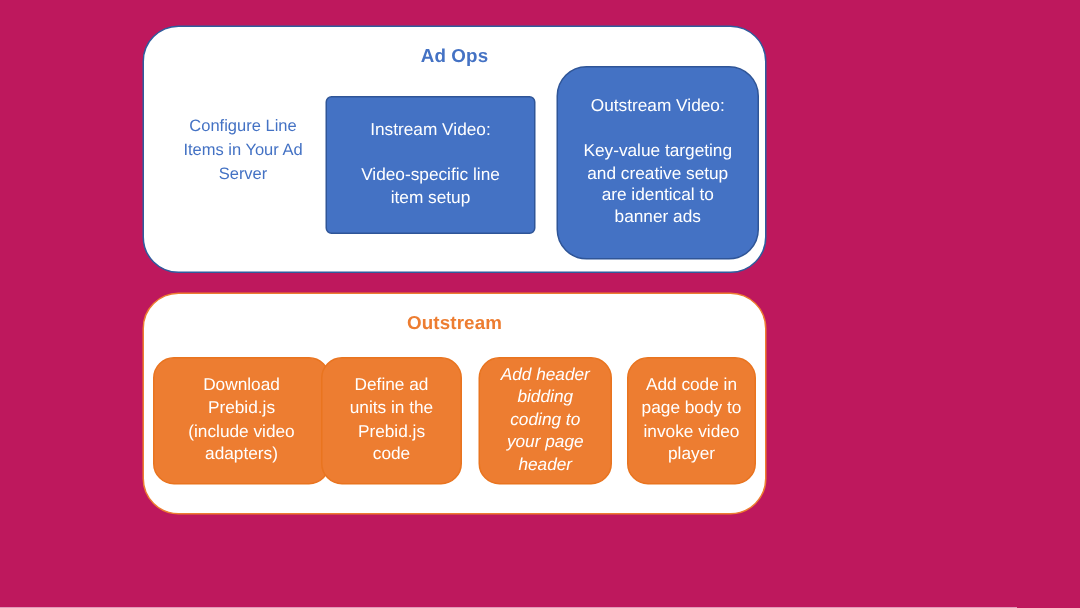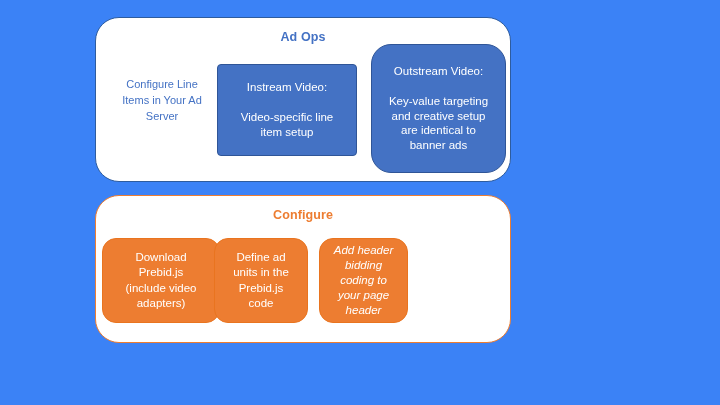--- a/index.html
+++ b/index.html
@@ -1,20 +1,20 @@
 <!DOCTYPE html>
 <html><head>
 <meta charset="utf-8">
 <style>
   html, body { margin: 0; padding: 0; background: #ffffff; }
   .canvas {
     position: relative;
     width: 720px;
     height: 405px;
-    background: #3b82f6;
+    background: #be185d;
     font-family: "Liberation Sans", sans-serif;
     overflow: hidden;
   }
   .panel {
     position: absolute;
     left: 95px;
     width: 416px;
     box-sizing: border-box;
     border-radius: 24px;
     background: #ffffff;
@@ -107,21 +107,21 @@
       <span>Outstream Video:
 
 Key-value targeting
 and creative setup
 are identical to
 banner ads</span>
     </div>
   </section>
 
   <section class="panel panel--developers">
-    <div class="panel__title">Configure</div>
+    <div class="panel__title">Outstream</div>
 
     <div class="node node--orange node--dev node--dev-0">
       <span>Download
 Prebid.js
 (include video
 adapters)</span>
     </div>
 
     <div class="node node--orange node--dev node--dev-1">
       <span>Define ad
@@ -131,15 +131,21 @@
     </div>
 
     <div class="node node--orange node--dev node--dev-2">
       <span>Add header
 bidding
 coding to
 your page
 header</span>
     </div>
 
+    <div class="node node--orange node--dev node--dev-3">
+      <span>Add code in
+page body to
+invoke video
+player</span>
+    </div>
   </section>
 
 </div>
 
 </body></html>

